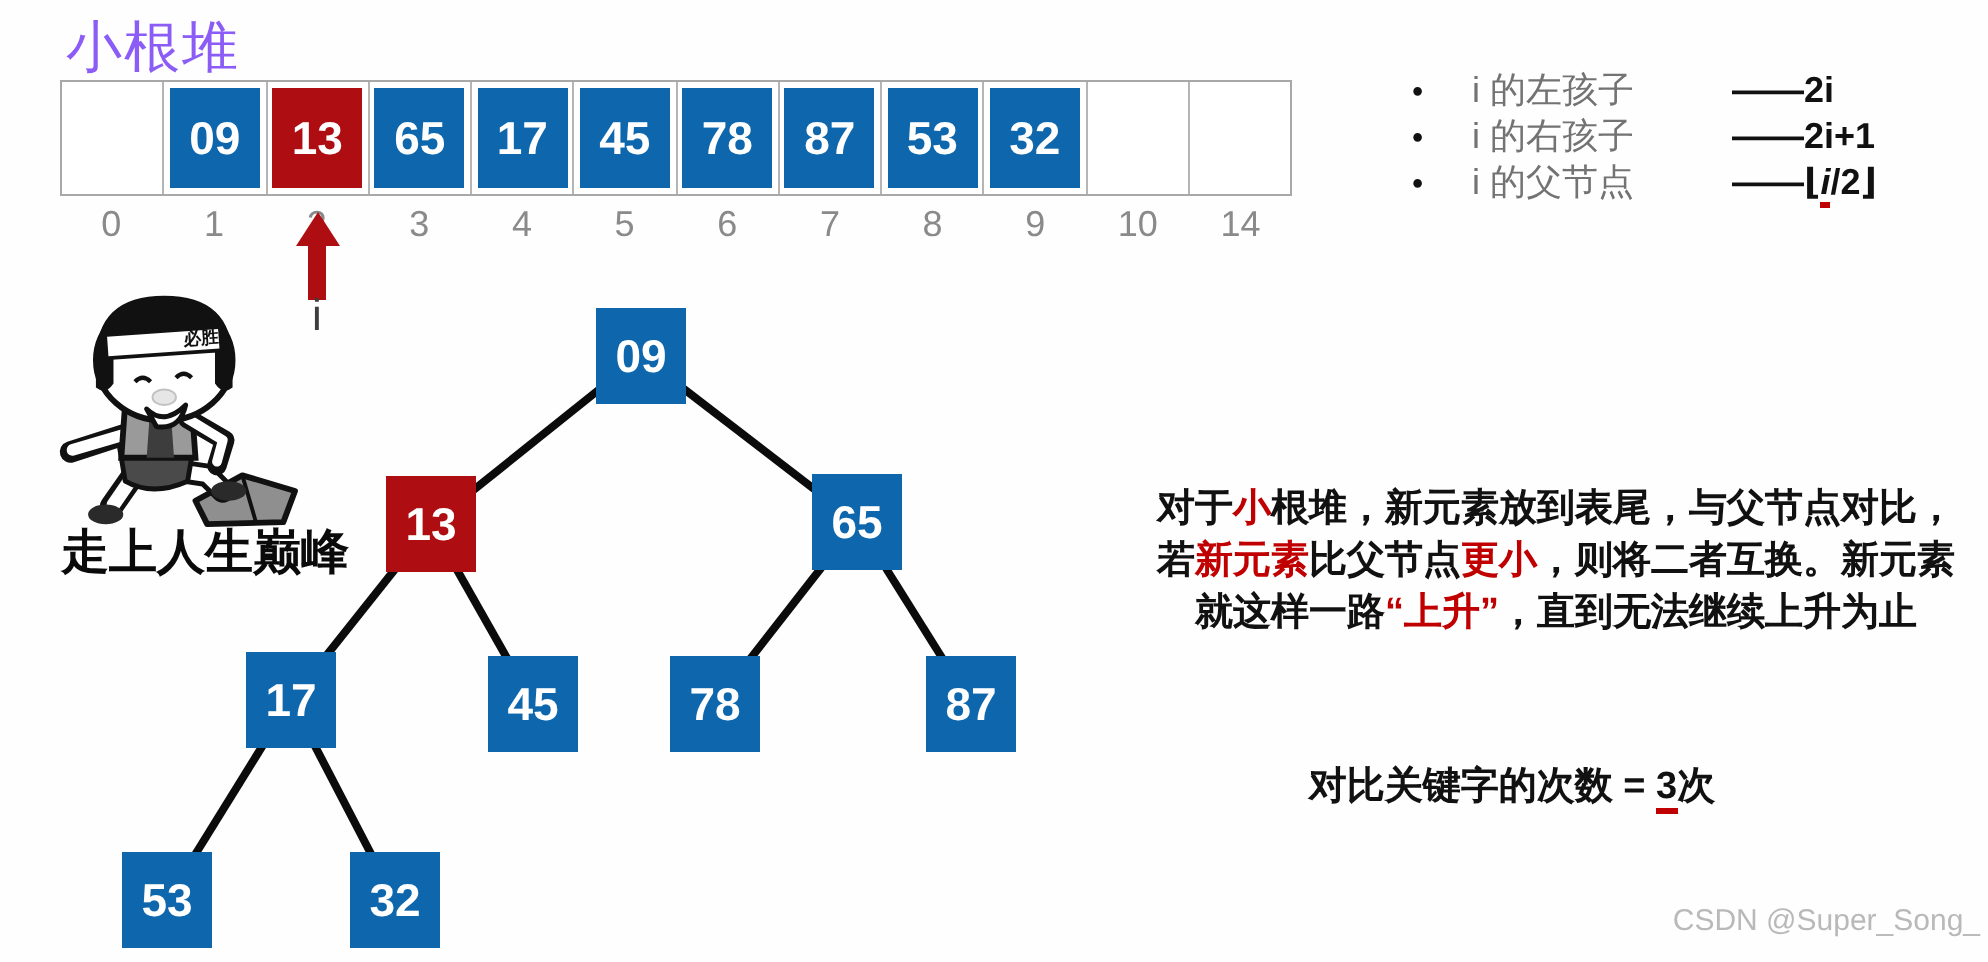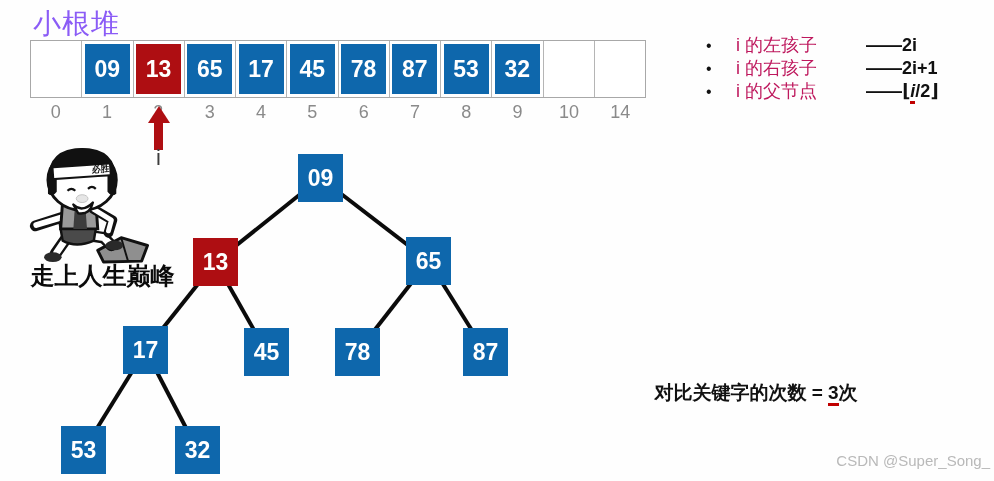--- a/index.html
+++ b/index.html
@@ -26,21 +26,21 @@
   .aidx{flex:1 1 0;text-align:center;font-size:18px;color:var(--gray-idx);}
   
   .pointer{position:absolute;left:147px;top:106px;width:23px;height:44px;}
   .ptr-head{width:0;height:0;margin:0 auto;border-left:11px solid transparent;border-right:11px solid transparent;border-bottom:17px solid var(--red);}
   .ptr-shaft{width:9px;height:27px;margin:0 auto;background:var(--red);}
   .ptr-label{position:absolute;left:147px;top:145px;width:23px;text-align:center;font-size:22px;color:#3d3d3d;}
   
   .legend{position:absolute;left:706px;top:33px;}
   .lrow{display:flex;align-items:baseline;height:23px;font-size:18px;}
   .lbullet{width:30px;font-size:16px;color:#111;}
-  .llabel{width:130px;color:#be185d;}
+  .llabel{width:130px;color:#737373;}
   .lformula{font-weight:bold;color:#111;}
   .it{font-style:italic;}
   .redline{border-bottom:3px solid var(--text-red);line-height:1;}
   
   .edges{position:absolute;left:0;top:0;pointer-events:none;}
   .tnode{
     position:absolute;width:45px;height:48px;display:flex;align-items:center;justify-content:center;
     color:#fff;font-weight:bold;font-size:23px;z-index:3;
   }
   .tnode.blue{background:var(--blue);}
@@ -193,18 +193,23 @@
 
     <path d="M55 49 Q59 45 63 49" stroke="#111" stroke-width="2.2" fill="none"></path>
     <path d="M76 47 Q80 43 84 47" stroke="#111" stroke-width="2.2" fill="none"></path>
 
     <ellipse cx="70" cy="57" rx="6" ry="4" fill="#e6e6e6" stroke="#c2c2c2" stroke-width="1"></ellipse>
 
     <path d="M61 63 Q70 72 81 61 Q78 74 66 72 Z" fill="#fff" stroke="#111" stroke-width="2.5" stroke-linejoin="round"></path>
   </svg>
   <div class="meme-caption">走上人生巅峰</div>
 
+  <div class="explanation">
+      <div class="line"><span>对于</span><span class="red">小</span><span>根堆，新元素放到表尾，与父节点对比，</span></div>
+      <div class="line"><span>若</span><span class="red">新元素</span><span>比父节点</span><span class="red">更小</span><span>，则将二者互换。新元素</span></div>
+      <div class="line"><span>就这样一路</span><span class="red">“上升”</span><span>，直到无法继续上升为止</span></div>
+    </div>
 
   <div class="result"><span>对比关键字的次数 = </span><span class="redline">3</span><span>次</span></div>
 
   <div class="watermark">CSDN @Super_Song_</div>
 
 </div>
 
 </body></html>

